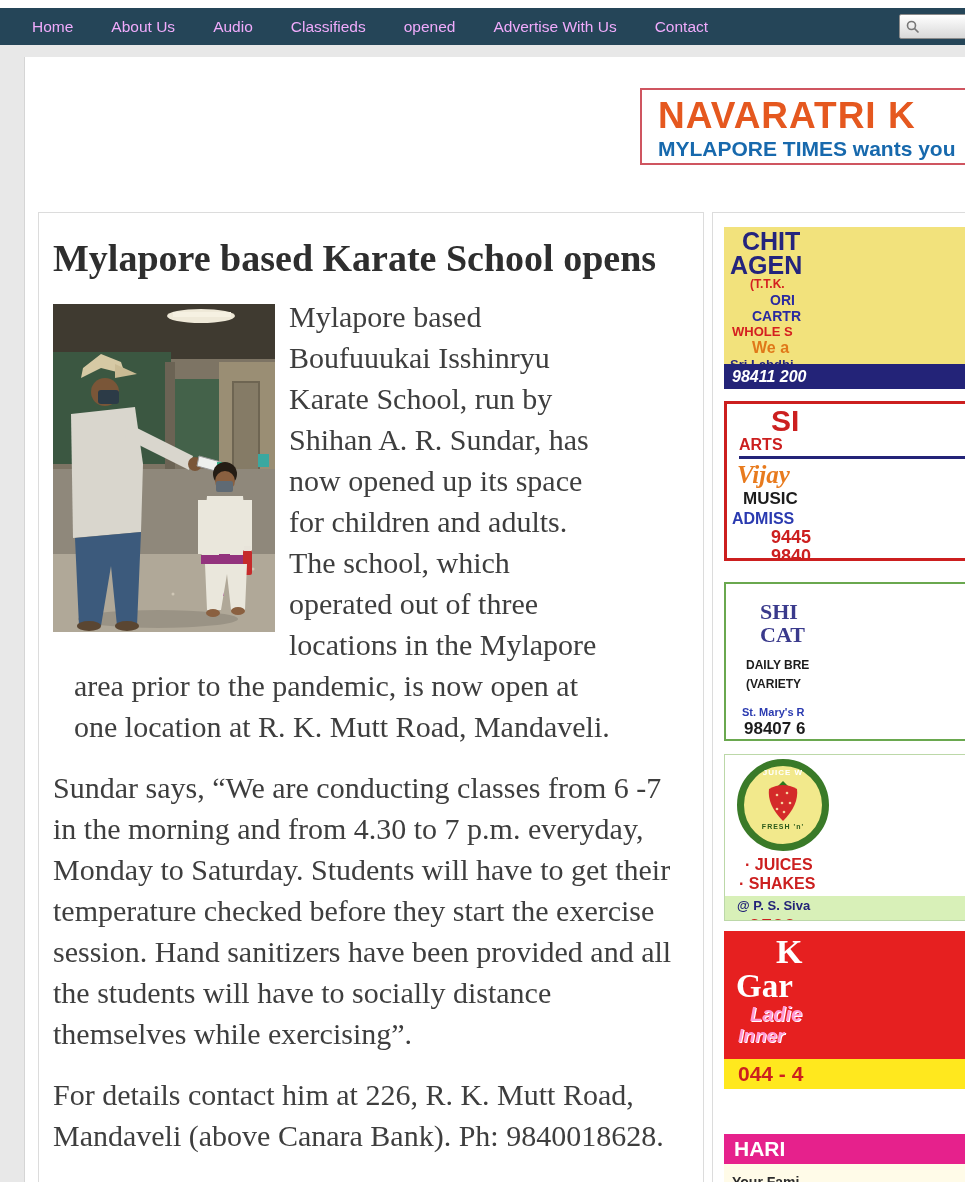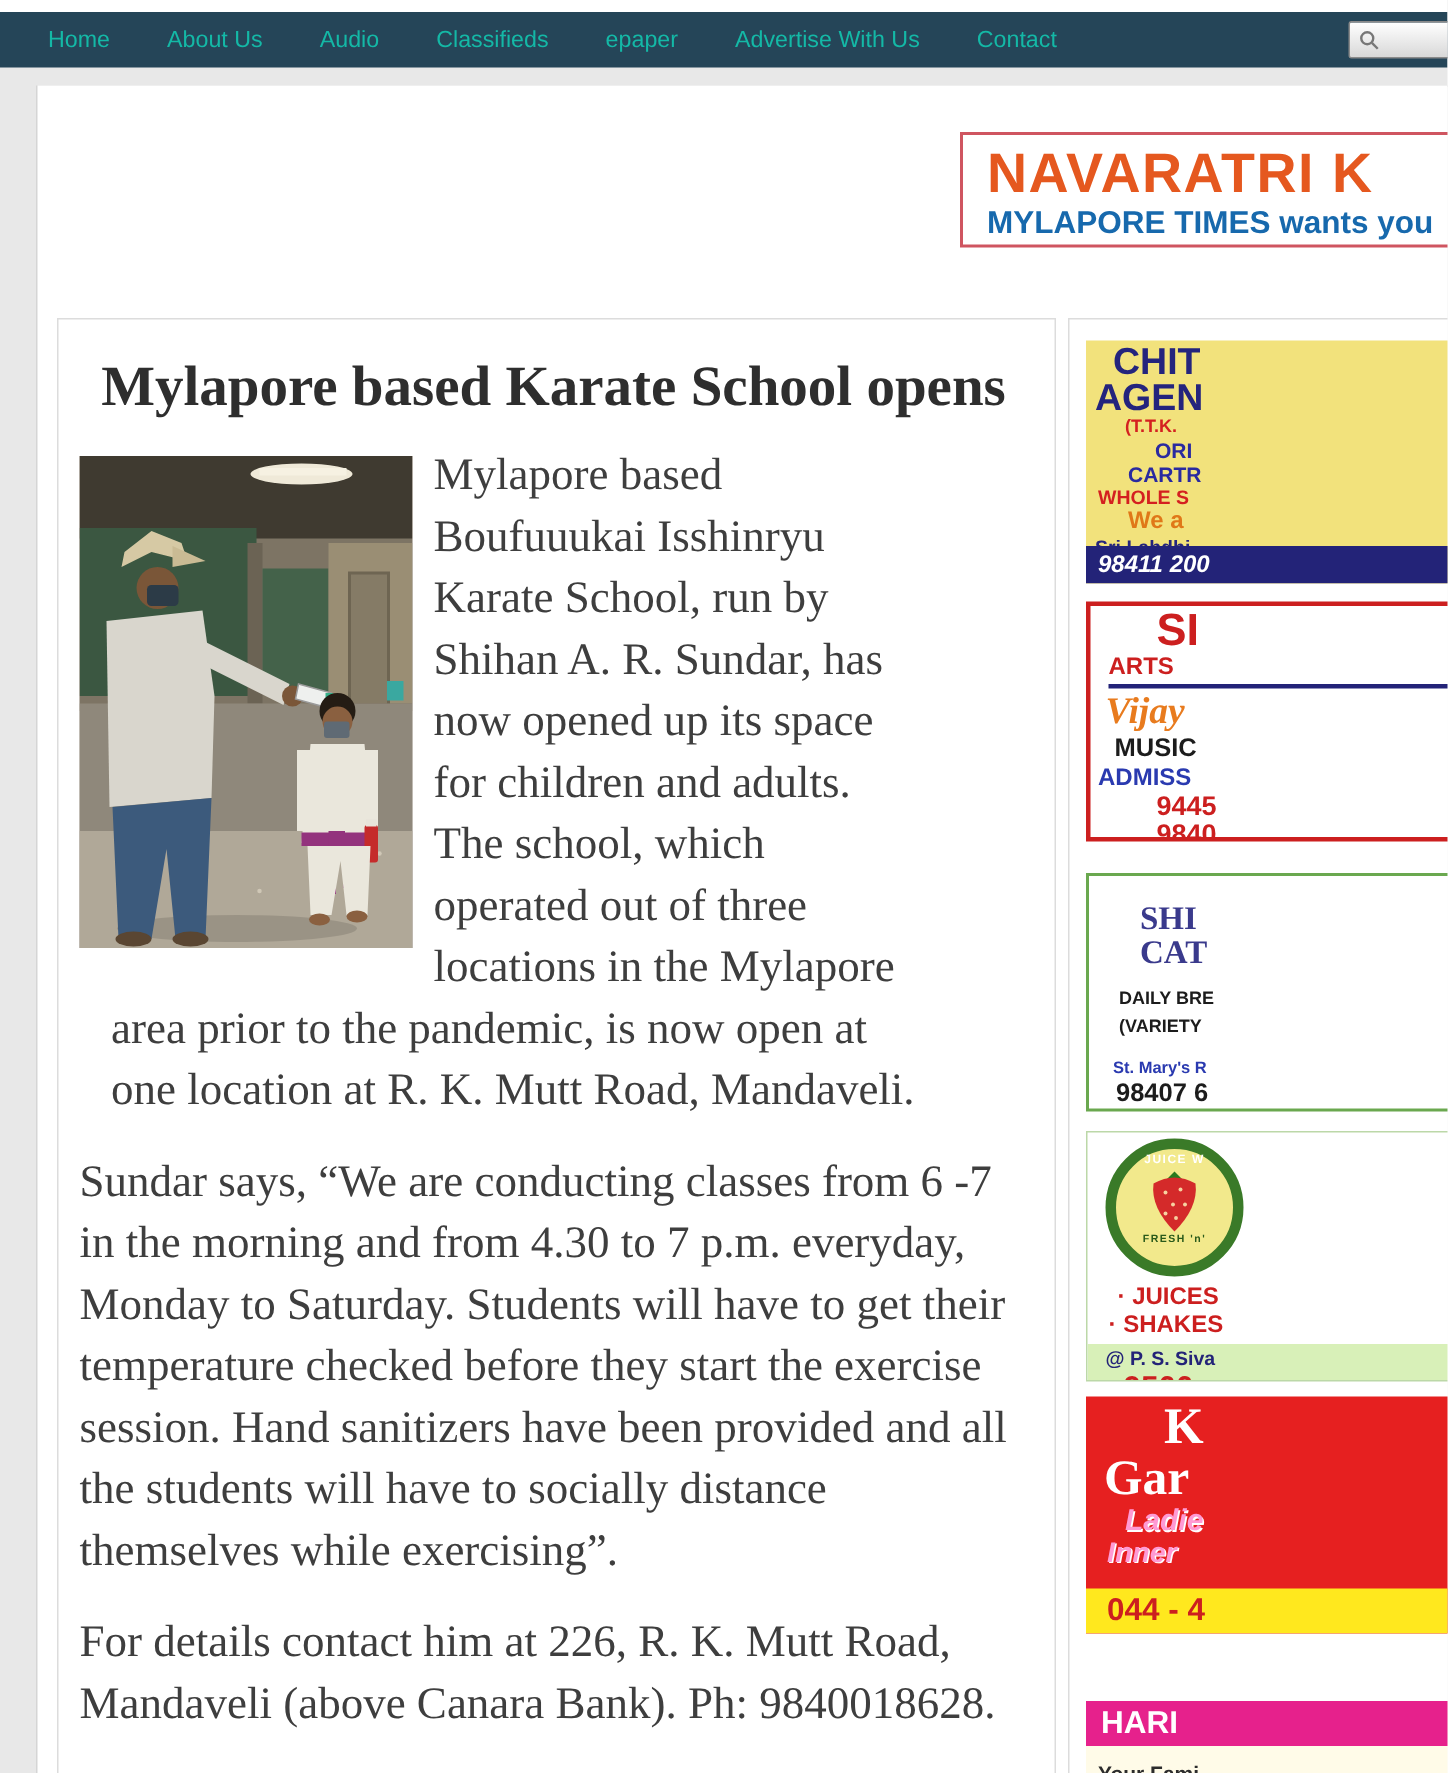--- a/index.html
+++ b/index.html
@@ -11,21 +11,21 @@
     position: relative;
   }
   
   .topstrip { height: 8px; background: #ffffff; }
   .navbar {
     height: 37px; background: #254558;
     display: flex; align-items: center;
     padding-left: 32px; position: relative;
   }
   .navbar a {
-    color: #14b8a6; text-decoration: none; font-size: 15.5px;
+    color: #f0abfc; text-decoration: none; font-size: 15.5px;
     margin-right: 38px; white-space: nowrap;
   }
   .searchbox {
     position: absolute; left: 899px; top: 6px;
     width: 140px; height: 25px;
     background: linear-gradient(#ffffff, #d8d8d8);
     border: 1px solid #8a8a8a; border-radius: 2px;
     display: flex; align-items: center; padding-left: 6px;
   }
   .searchbox svg { display: block; }
@@ -64,21 +64,21 @@
     width: 846px; background: #fff;
     border: 1px solid #dcdcdc;
     padding: 16px 18px 0 14px;
     min-height: 985px;
   }
   .headline {
     font-family: "Liberation Serif", serif;
     font-weight: bold; font-size: 38px; line-height: 47px;
     color: #2e2e2e; margin: 6px 0 14px 0;
   }
-  .headline span { display: block; text-align: center; }
+  .headline span { display: block; }
   .photo {
     float: left; width: 222px; height: 328px;
     margin: 8px 14px 6px 0; background: #8f887b; overflow: hidden;
   }
   .body-p {
     font-family: "Liberation Serif", serif;
     font-size: 30px; line-height: 41px; color: #3e3e3e;
     margin-bottom: 20px;
   }
   .p1 { padding-right: 70px; margin-left: 21px; }
@@ -165,21 +165,21 @@
 </head>
 <body>
 
 <div class="topstrip"></div>
 
 <div class="navbar">
   <a href="#">Home</a>
   <a href="#">About Us</a>
   <a href="#">Audio</a>
   <a href="#">Classifieds</a>
-  <a href="#">epaper</a>
+  <a href="#">opened</a>
   <a href="#">Advertise With Us</a>
   <a href="#">Contact</a>
   <div class="searchbox">
     <span>
       <svg width="14" height="14" viewBox="0 0 14 14">
         <circle cx="5.5" cy="5.5" r="4" fill="none" stroke="#777" stroke-width="1.6"></circle>
         <line x1="8.6" y1="8.6" x2="12.5" y2="12.5" stroke="#777" stroke-width="1.6"></line>
       </svg>
     </span>
   </div>

